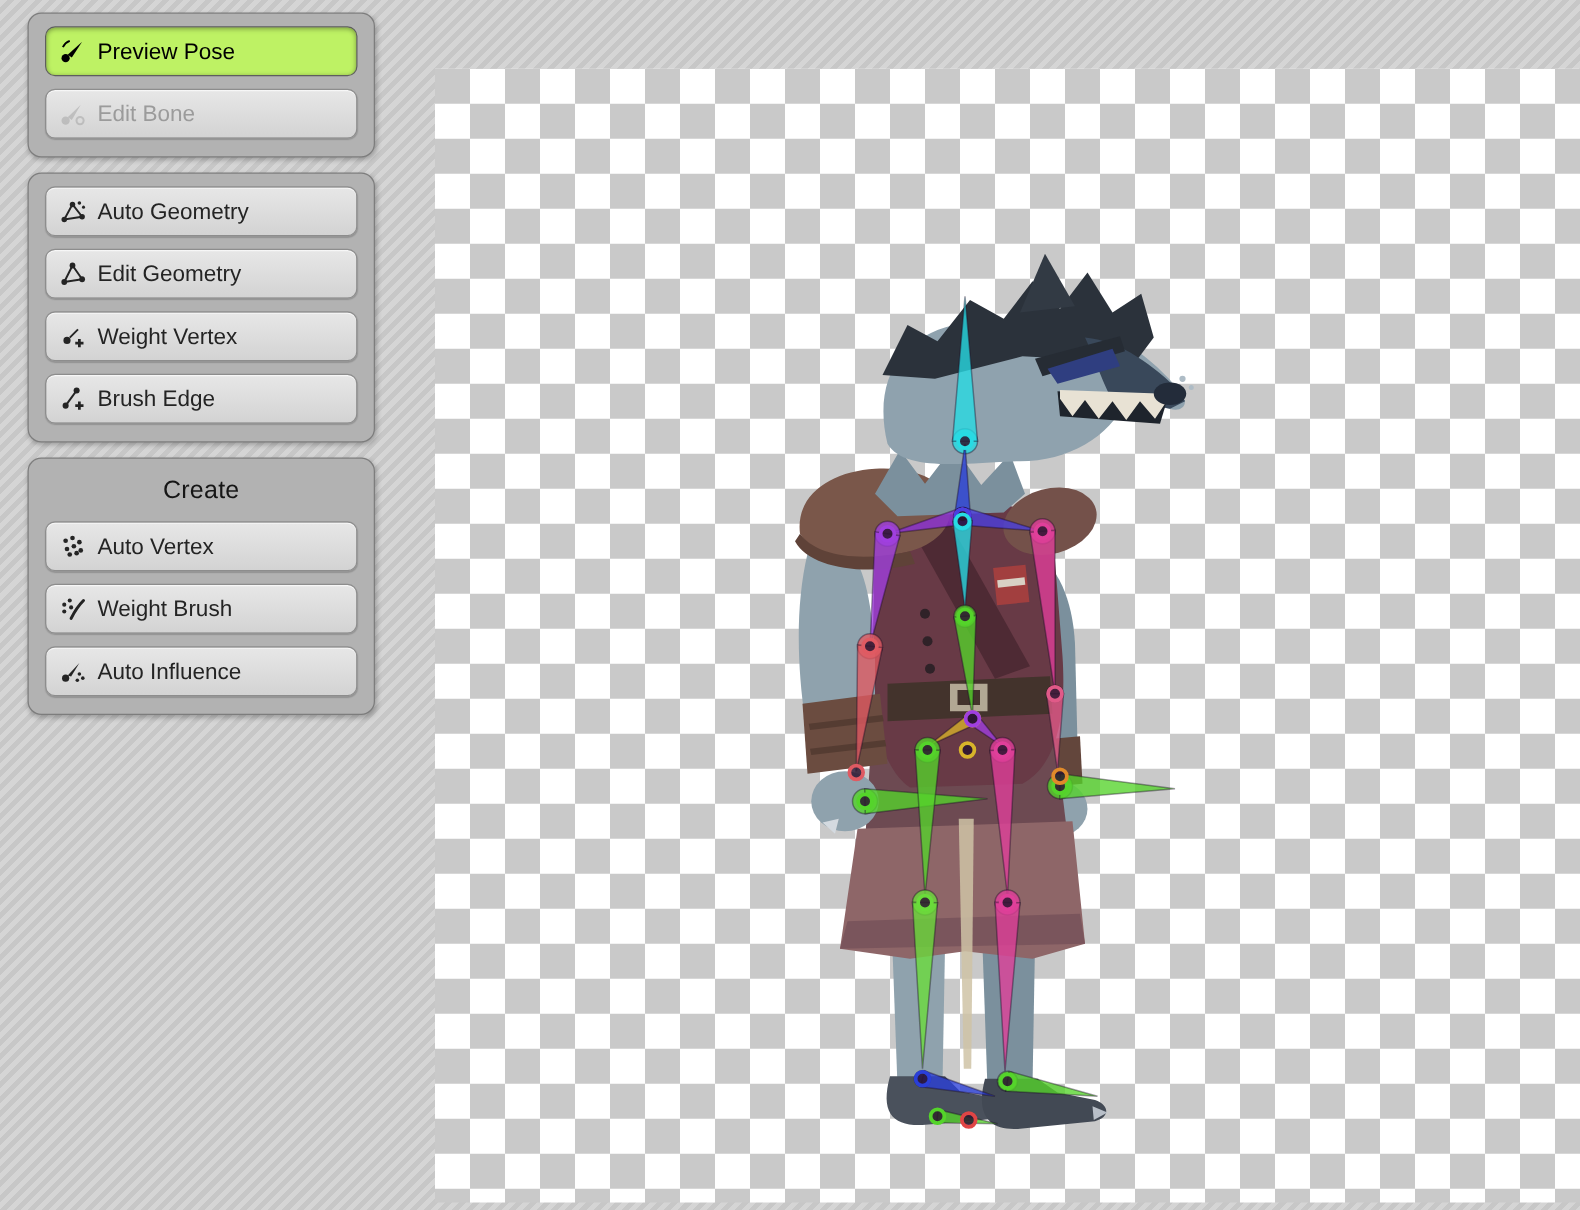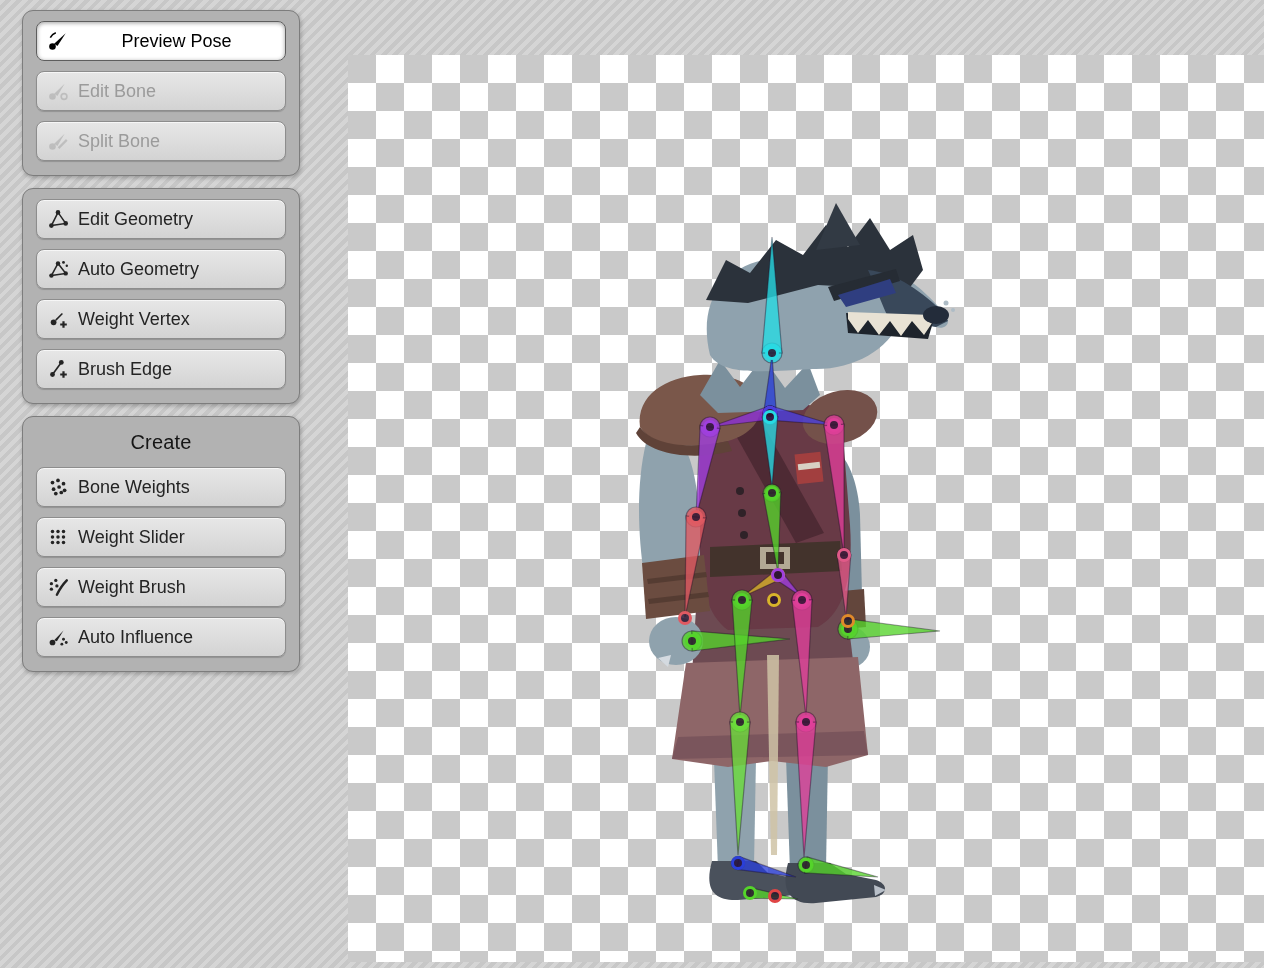--- a/index.html
+++ b/index.html
@@ -39,23 +39,22 @@
     background:linear-gradient(#e7e7e7,#d3d3d3);
     box-shadow:inset 0 1px 0 rgba(255,255,255,.65),0 1px 1px rgba(0,0,0,.18);
     font-family:inherit;font-size:18px;color:#242424;
     cursor:pointer;text-align:left;
   }
   .tool-btn:last-child{margin-bottom:0;}
   .tool-btn .icon{flex:0 0 auto;display:block;}
   .tool-btn .icon svg{width:22px;height:22px;display:block;}
   .tool-btn .lbl{flex:1 1 auto;white-space:nowrap;}
   .tool-btn.active{
-    background:#ffffff;border-color:#5e5e5e;color:#000;
+    background:#bef264;border-color:#5e5e5e;color:#000;
     box-shadow:inset 0 1px 4px rgba(0,0,0,.38);
-    text-align:center;
   }
   .tool-btn.disabled{color:#9b9b9b;}
   .tool-btn.disabled .icon{opacity:.45;}
 </style>
 </head>
 <body>
 
 <div id="app">
 
   <div class="canvas">
@@ -215,56 +214,46 @@
       <button class="tool-btn disabled">
         <span class="icon">
           <svg viewBox="0 0 20 20">
               <circle cx="5" cy="15" r="3" fill="currentColor"></circle>
               <path d="M6.5 12.5 L16 3.5 L9.5 14.5 Z" fill="currentColor"></path>
               <circle cx="15.5" cy="15" r="2.6" fill="none" stroke="currentColor" stroke-width="1.5"></circle>
             </svg>
         </span>
         <span class="lbl">Edit Bone</span>
       </button>
-      <button class="tool-btn disabled">
-        <span class="icon">
-          <svg viewBox="0 0 20 20">
-              <circle cx="5" cy="15" r="3" fill="currentColor"></circle>
-              <path d="M6.5 12.5 L16 3.5 L9.5 14.5 Z" fill="currentColor"></path>
-              <path d="M10.5 16.5 L18 9" stroke="currentColor" stroke-width="2" fill="none"></path>
-            </svg>
-        </span>
-        <span class="lbl">Split Bone</span>
-      </button>
     </div>
 
     <div class="panel">
-      <button class="tool-btn">
-        <span class="icon">
-          <svg viewBox="0 0 20 20">
-              <path d="M4 16 L10 4 L17 14 Z" fill="none" stroke="currentColor" stroke-width="1.4"></path>
-              <circle cx="4" cy="16" r="2.1" fill="currentColor"></circle>
-              <circle cx="10" cy="4" r="2.1" fill="currentColor"></circle>
-              <circle cx="17" cy="14" r="2.1" fill="currentColor"></circle>
-            </svg>
-        </span>
-        <span class="lbl">Edit Geometry</span>
-      </button>
       <button class="tool-btn">
         <span class="icon">
           <svg viewBox="0 0 20 20">
               <path d="M4 16 L10 5 L17 14 Z" fill="none" stroke="currentColor" stroke-width="1.4"></path>
               <circle cx="4" cy="16" r="2" fill="currentColor"></circle>
               <circle cx="10" cy="5" r="2" fill="currentColor"></circle>
               <circle cx="17" cy="14" r="2" fill="currentColor"></circle>
               <circle cx="15" cy="4" r="1.3" fill="currentColor"></circle>
               <circle cx="18" cy="7" r="1.1" fill="currentColor"></circle>
             </svg>
         </span>
         <span class="lbl">Auto Geometry</span>
+      </button>
+      <button class="tool-btn">
+        <span class="icon">
+          <svg viewBox="0 0 20 20">
+              <path d="M4 16 L10 4 L17 14 Z" fill="none" stroke="currentColor" stroke-width="1.4"></path>
+              <circle cx="4" cy="16" r="2.1" fill="currentColor"></circle>
+              <circle cx="10" cy="4" r="2.1" fill="currentColor"></circle>
+              <circle cx="17" cy="14" r="2.1" fill="currentColor"></circle>
+            </svg>
+        </span>
+        <span class="lbl">Edit Geometry</span>
       </button>
       <button class="tool-btn">
         <span class="icon">
           <svg viewBox="0 0 20 20">
               <circle cx="6" cy="13" r="2.6" fill="currentColor"></circle>
               <path d="M8 11 L14 5" stroke="currentColor" stroke-width="1.4" fill="none"></path>
               <path d="M12 15 H18 M15 12 V18" stroke="currentColor" stroke-width="2" fill="none"></path>
             </svg>
         </span>
         <span class="lbl">Weight Vertex</span>
@@ -290,37 +279,21 @@
               <circle cx="5" cy="6" r="1.7" fill="currentColor"></circle>
               <circle cx="10" cy="4" r="1.7" fill="currentColor"></circle>
               <circle cx="15" cy="7" r="1.7" fill="currentColor"></circle>
               <circle cx="6" cy="12" r="1.7" fill="currentColor"></circle>
               <circle cx="11" cy="10" r="1.7" fill="currentColor"></circle>
               <circle cx="16" cy="13" r="1.7" fill="currentColor"></circle>
               <circle cx="8" cy="16" r="1.7" fill="currentColor"></circle>
               <circle cx="13" cy="15" r="1.7" fill="currentColor"></circle>
             </svg>
         </span>
-        <span class="lbl">Bone Weights</span>
-      </button>
-      <button class="tool-btn">
-        <span class="icon">
-          <svg viewBox="0 0 20 20">
-              <circle cx="5" cy="5" r="1.6" fill="currentColor"></circle>
-              <circle cx="10" cy="5" r="1.6" fill="currentColor"></circle>
-              <circle cx="15" cy="5" r="1.6" fill="currentColor"></circle>
-              <circle cx="5" cy="10" r="1.6" fill="currentColor"></circle>
-              <circle cx="10" cy="10" r="1.6" fill="currentColor"></circle>
-              <circle cx="15" cy="10" r="1.6" fill="currentColor"></circle>
-              <circle cx="5" cy="15" r="1.6" fill="currentColor"></circle>
-              <circle cx="10" cy="15" r="1.6" fill="currentColor"></circle>
-              <circle cx="15" cy="15" r="1.6" fill="currentColor"></circle>
-            </svg>
-        </span>
-        <span class="lbl">Weight Slider</span>
+        <span class="lbl">Auto Vertex</span>
       </button>
       <button class="tool-btn">
         <span class="icon">
           <svg viewBox="0 0 20 20">
               <circle cx="4" cy="7" r="1.5" fill="currentColor"></circle>
               <circle cx="8" cy="4" r="1.5" fill="currentColor"></circle>
               <circle cx="4" cy="12" r="1.5" fill="currentColor"></circle>
               <circle cx="9" cy="9" r="1.5" fill="currentColor"></circle>
               <path d="M9 17 C12 11 15 7 18 4" stroke="currentColor" stroke-width="2.2" stroke-linecap="round" fill="none"></path>
             </svg>

